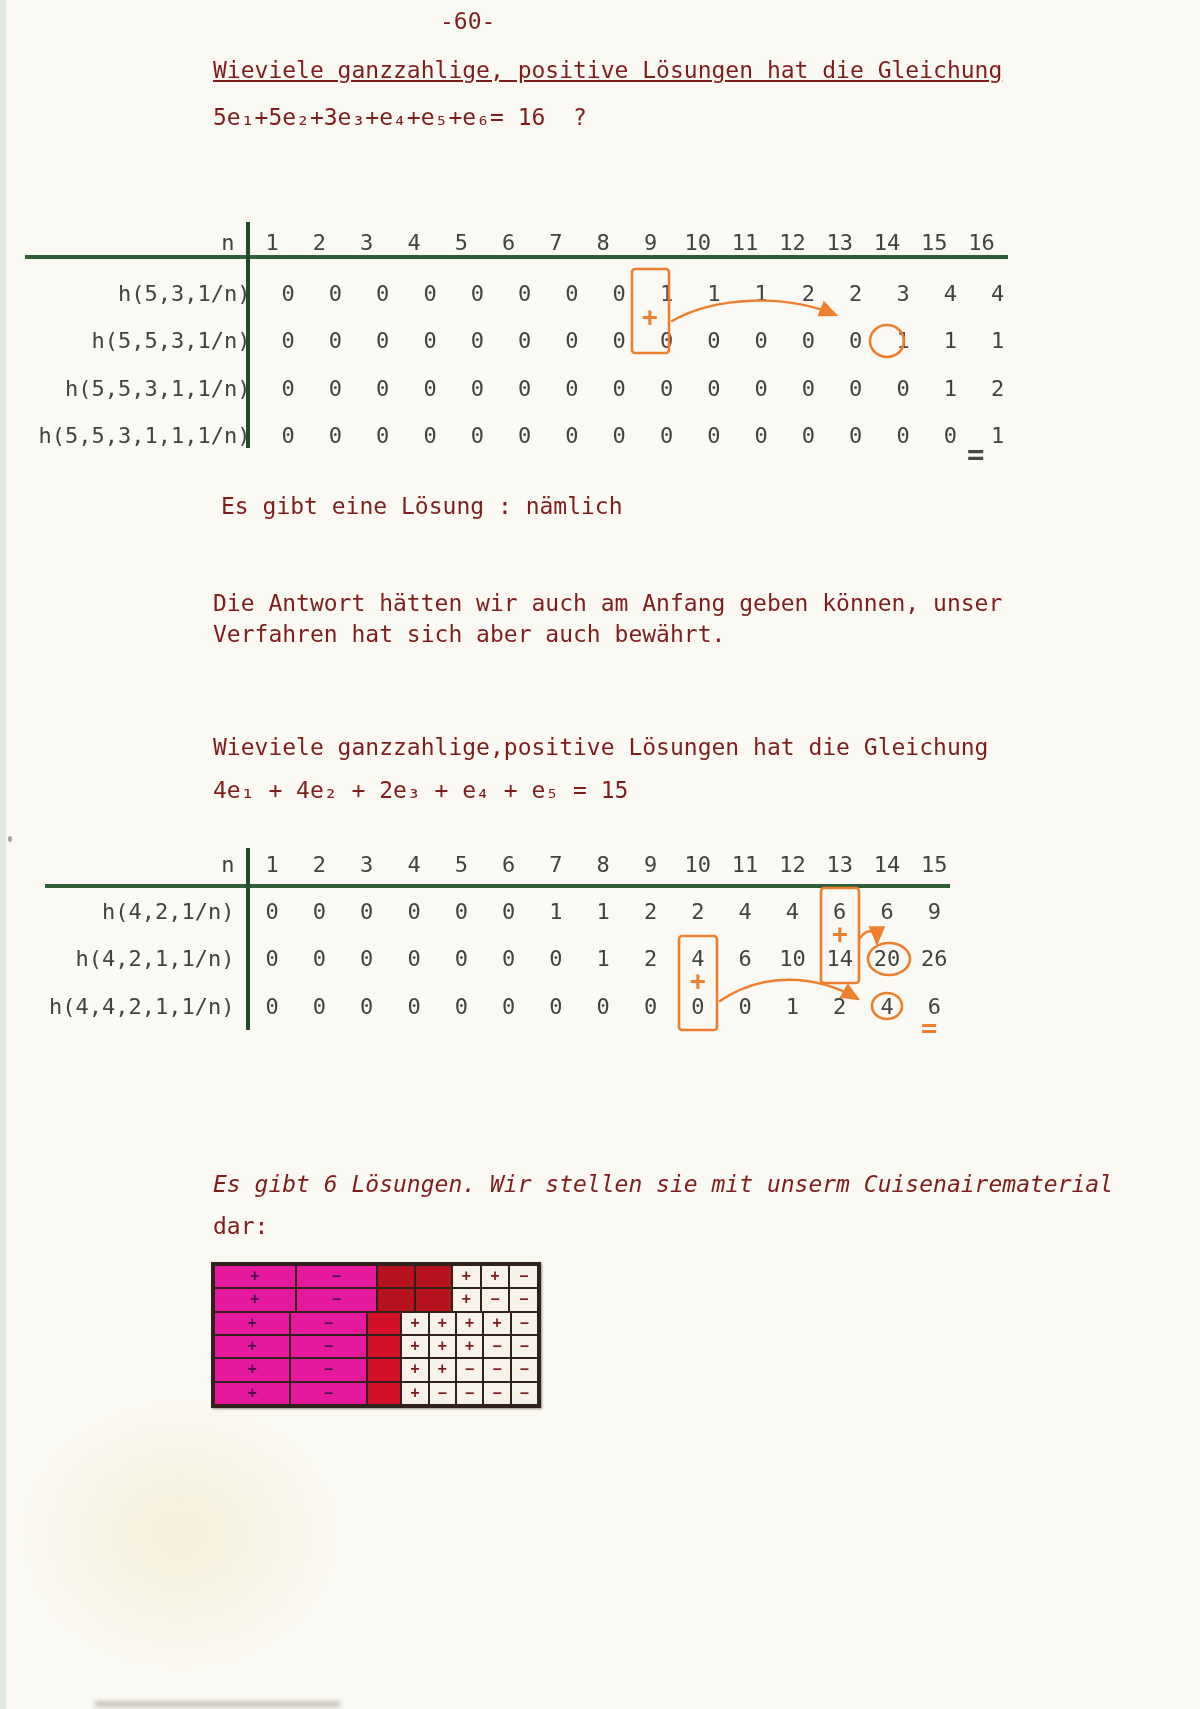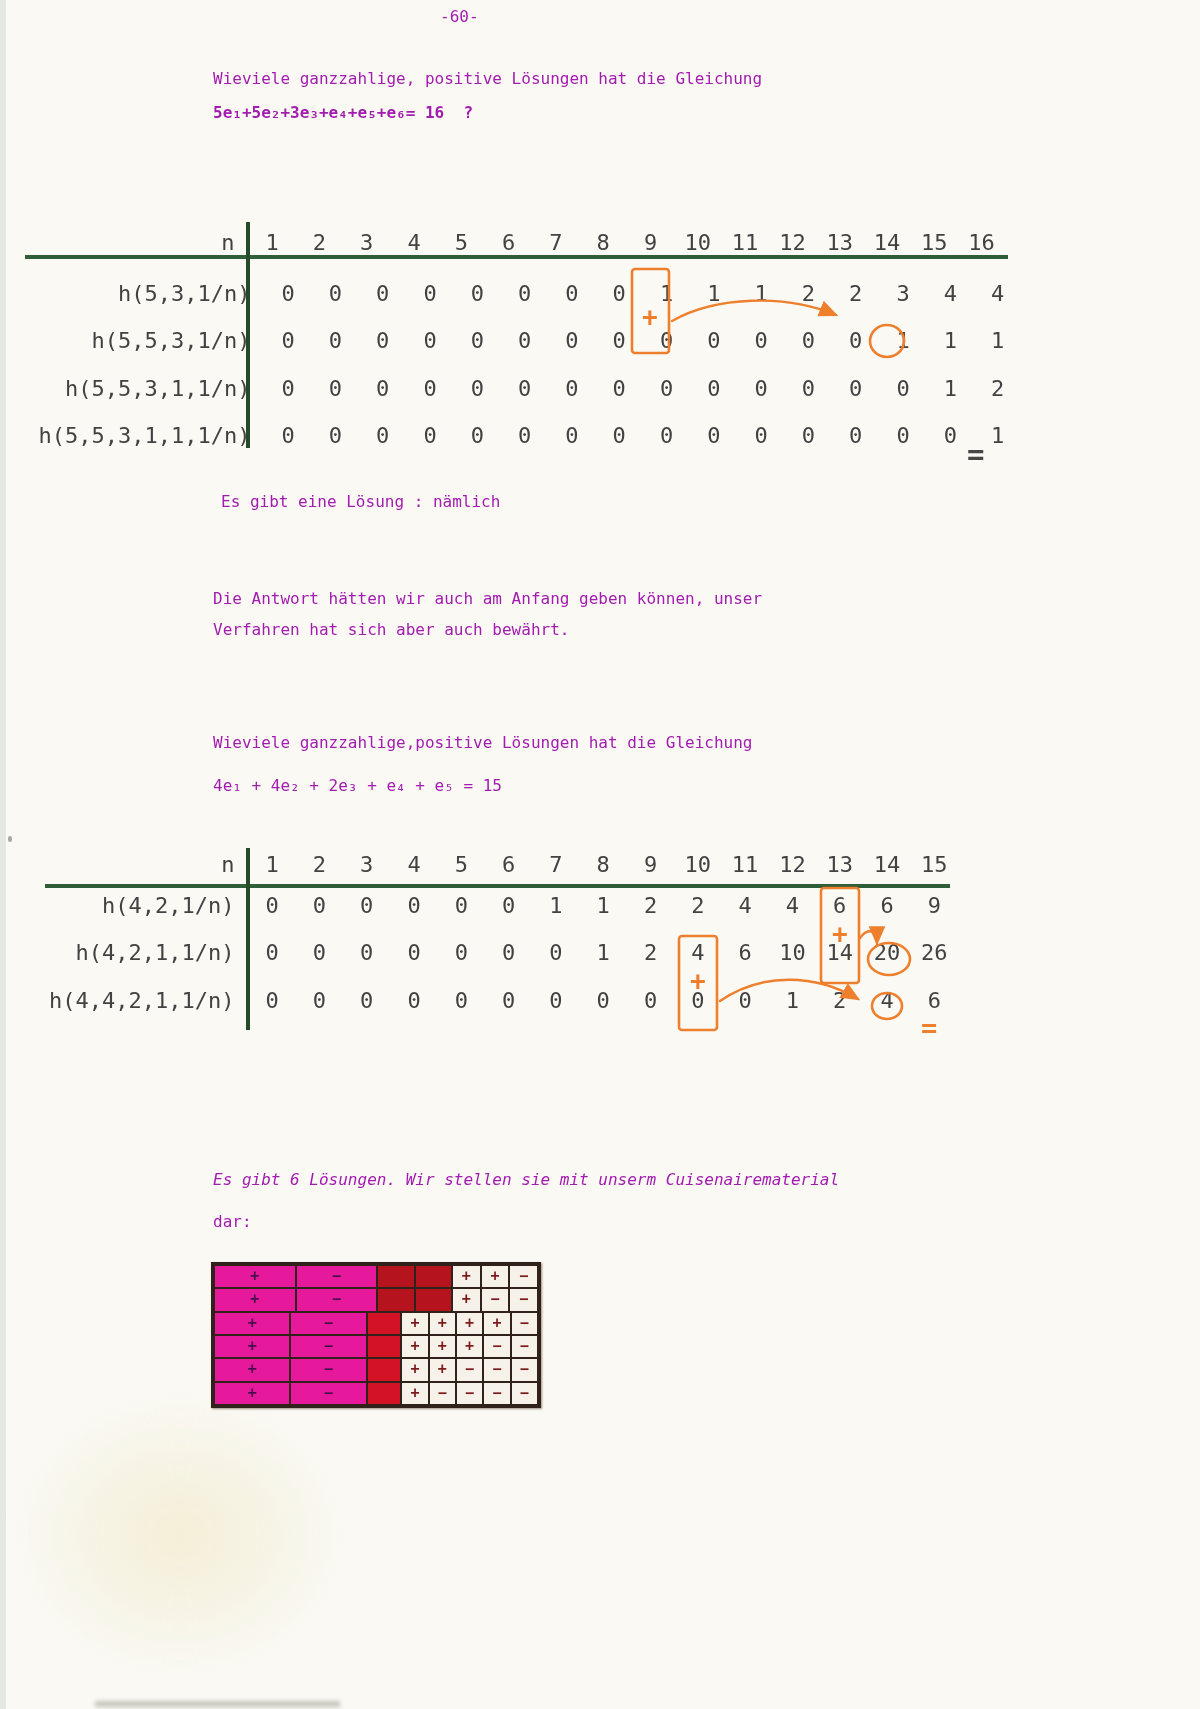--- a/index.html
+++ b/index.html
@@ -10,40 +10,40 @@
   }
   
   .edge{position:absolute;left:0;top:0;width:6px;height:1709px;background:#dde3dd;opacity:.8;}
   .stain{position:absolute;left:10px;top:1390px;width:340px;height:290px;border-radius:50%;
          background:radial-gradient(ellipse at center, rgba(238,230,190,.55), rgba(238,230,190,0) 70%);
          filter:blur(8px);}
   .smudge{position:absolute;left:95px;top:1701px;width:245px;height:6px;background:rgba(80,75,60,.30);filter:blur(2px);}
   .dot{position:absolute;left:8px;top:836px;width:4px;height:6px;background:rgba(90,90,90,.5);border-radius:2px;}
 
   
-  .tw{position:absolute;color:#a21caf;font-size:16px;line-height:1.25;white-space:pre;}
+  .tw{position:absolute;color:#7f1d1d;font-size:23px;line-height:1.25;white-space:pre;}
   #pageno{left:440px;top:7px;}
-  #q1l1{left:213px;top:69px;}
-  #q1eq{left:213px;top:103px;font-weight:bold;}
+  #q1l1{left:213px;top:56px;text-decoration:underline;}
+  #q1eq{left:213px;top:103px;}
   #a1l1{left:221px;top:492px;}
   #a1l2{left:213px;top:540px;}
   #a1l3{left:213px;top:589px;}
   #a1l4{left:213px;top:620px;}
   #q2l1{left:213px;top:733px;}
   #q2eq{left:213px;top:776px;}
   #a2l1{left:213px;top:1170px;font-style:italic;}
   #a2l2{left:213px;top:1212px;}
 
   
   .tbl{position:absolute;left:0;width:1040px;color:#424242;font-size:22px;}
   #table1{top:224px;}
   #table2{top:846px;}
   .t-head{display:flex;height:36px;align-items:center;}
   #table1 .t-body{margin-top:10px;margin-left:16px;}
-  #table2 .t-body{}
+  #table2 .t-body{margin-top:6px;}
   .t-row{display:flex;height:47.3px;align-items:center;}
   .t-lbl{width:248.5px;text-align:right;padding-right:14px;box-sizing:border-box;white-space:pre;}
   .t-val{width:47.3px;text-align:center;}
 
   .hline{position:absolute;height:4px;background:#2f5e38;}
   #hline1{left:25px;top:255px;width:983px;}
   #hline2{left:45px;top:884px;width:905px;}
   .vline{position:absolute;width:4px;background:#234a2b;}
   #vline1{left:246px;top:222px;height:226px;}
   #vline2{left:246px;top:848px;height:182px;}

